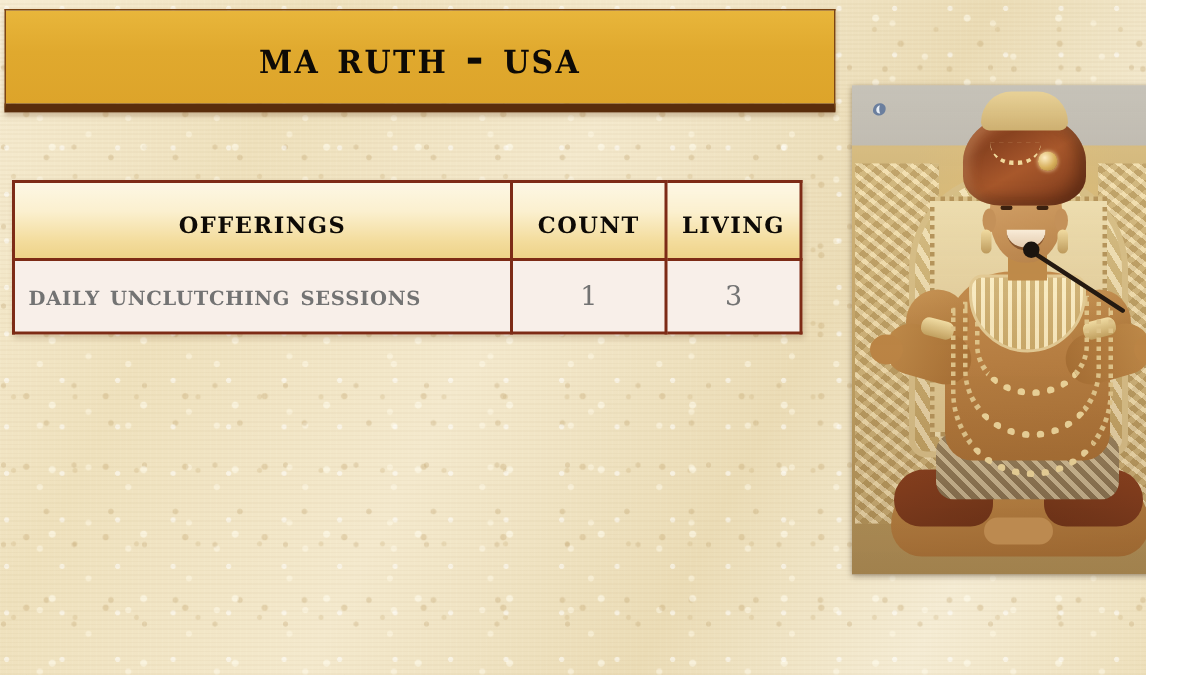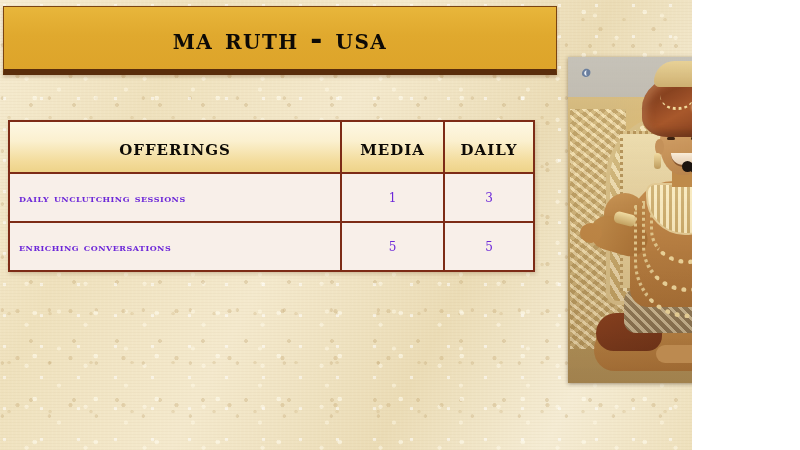--- a/index.html
+++ b/index.html
@@ -8,21 +8,21 @@
   }
   body {
     width: 800px;
     height: 450px;
     overflow: hidden;
     font-family: "DejaVu Sans", sans-serif;
   }
 
   #slide {
     position: relative;
-    width: 692px;
+    width: 764px;
     height: 450px;
     overflow: hidden;
     background-color: #f0e3c2;
     background-image:
       radial-gradient(circle at 12% 18%, rgba(255,255,255,0.55) 0 1.5px, transparent 2px),
       radial-gradient(circle at 33% 62%, rgba(196,166,112,0.35) 0 1.8px, transparent 2.4px),
       radial-gradient(circle at 57% 28%, rgba(255,252,238,0.6) 0 2px, transparent 2.6px),
       radial-gradient(circle at 72% 78%, rgba(188,158,104,0.3) 0 1.6px, transparent 2.2px),
       radial-gradient(circle at 88% 42%, rgba(255,250,232,0.5) 0 1.7px, transparent 2.3px),
       radial-gradient(circle at 5% 85%, rgba(190,160,108,0.3) 0 1.5px, transparent 2px),
@@ -98,22 +98,22 @@
     font-size: 21px;
     font-weight: bold;
     color: #0d0a06;
     font-variant: small-caps;
     letter-spacing: 1px;
   }
   #offerings-table tbody td {
     height: 47px;
     background: #f8efe9;
     font-family: "DejaVu Serif", serif;
-    font-size: 12px;
-    color: #6d28d9;
+    font-size: 18px;
+    color: #737373;
   }
   td.col-offering {
     text-align: left !important;
     padding-left: 9px !important;
     font-weight: bold;
     font-variant: small-caps;
     letter-spacing: 0.5px;
     font-size: 17px;
   }
   td.col-num {
@@ -365,34 +365,29 @@
 
   <table id="offerings-table">
     <colgroup>
       <col class="c-offering">
       <col class="c-count">
       <col class="c-lives">
     </colgroup>
     <thead>
       <tr>
         <th>offerings</th>
-        <th>media</th>
-        <th>daily</th>
+        <th>count</th>
+        <th>living</th>
       </tr>
     </thead>
     <tbody>
       <tr>
         <td class="col-offering">daily unclutching sessions</td>
         <td class="col-num">1</td>
         <td class="col-num">3</td>
-      </tr>
-      <tr>
-        <td class="col-offering">enriching conversations</td>
-        <td class="col-num">5</td>
-        <td class="col-num">5</td>
       </tr>
     </tbody>
   </table>
 
   <div id="guru-photo">
     <div class="ph" id="ph-sky"></div>
     <div class="ph" id="ph-throne"></div>
     <div class="ph" id="ph-carve-l"></div>
     <div class="ph" id="ph-carve-r"></div>
     <div class="ph" id="ph-arch"></div>

